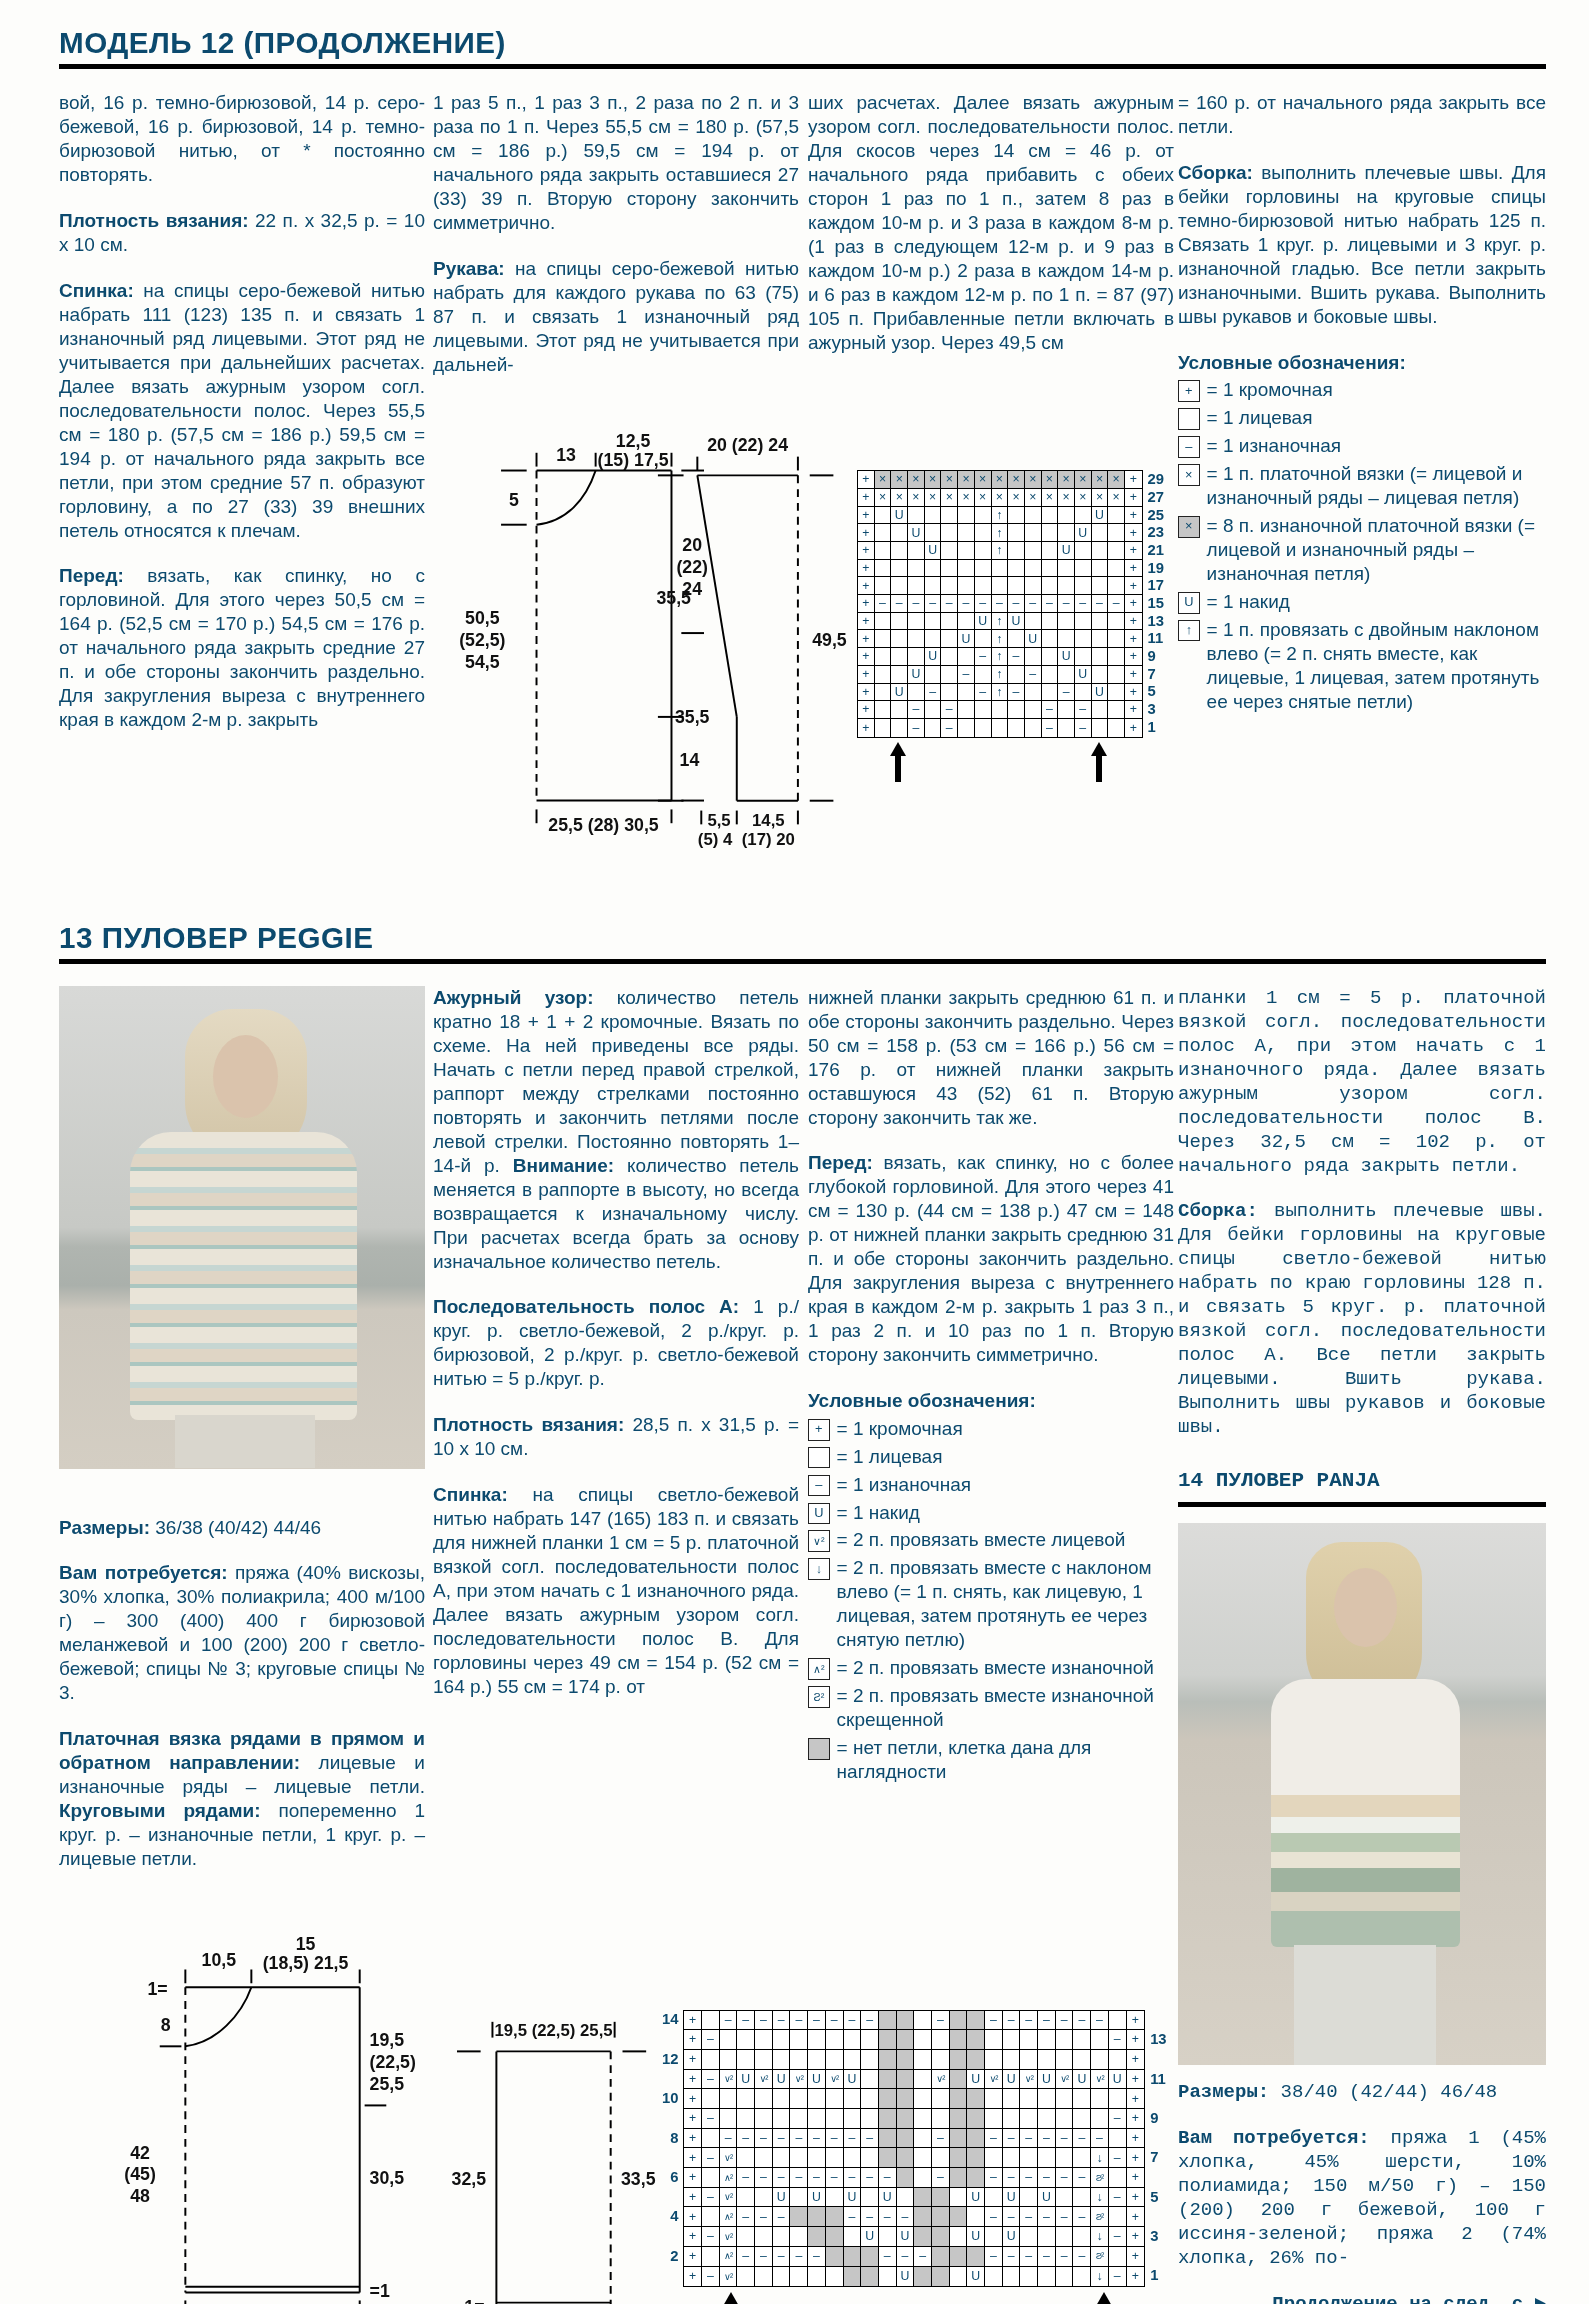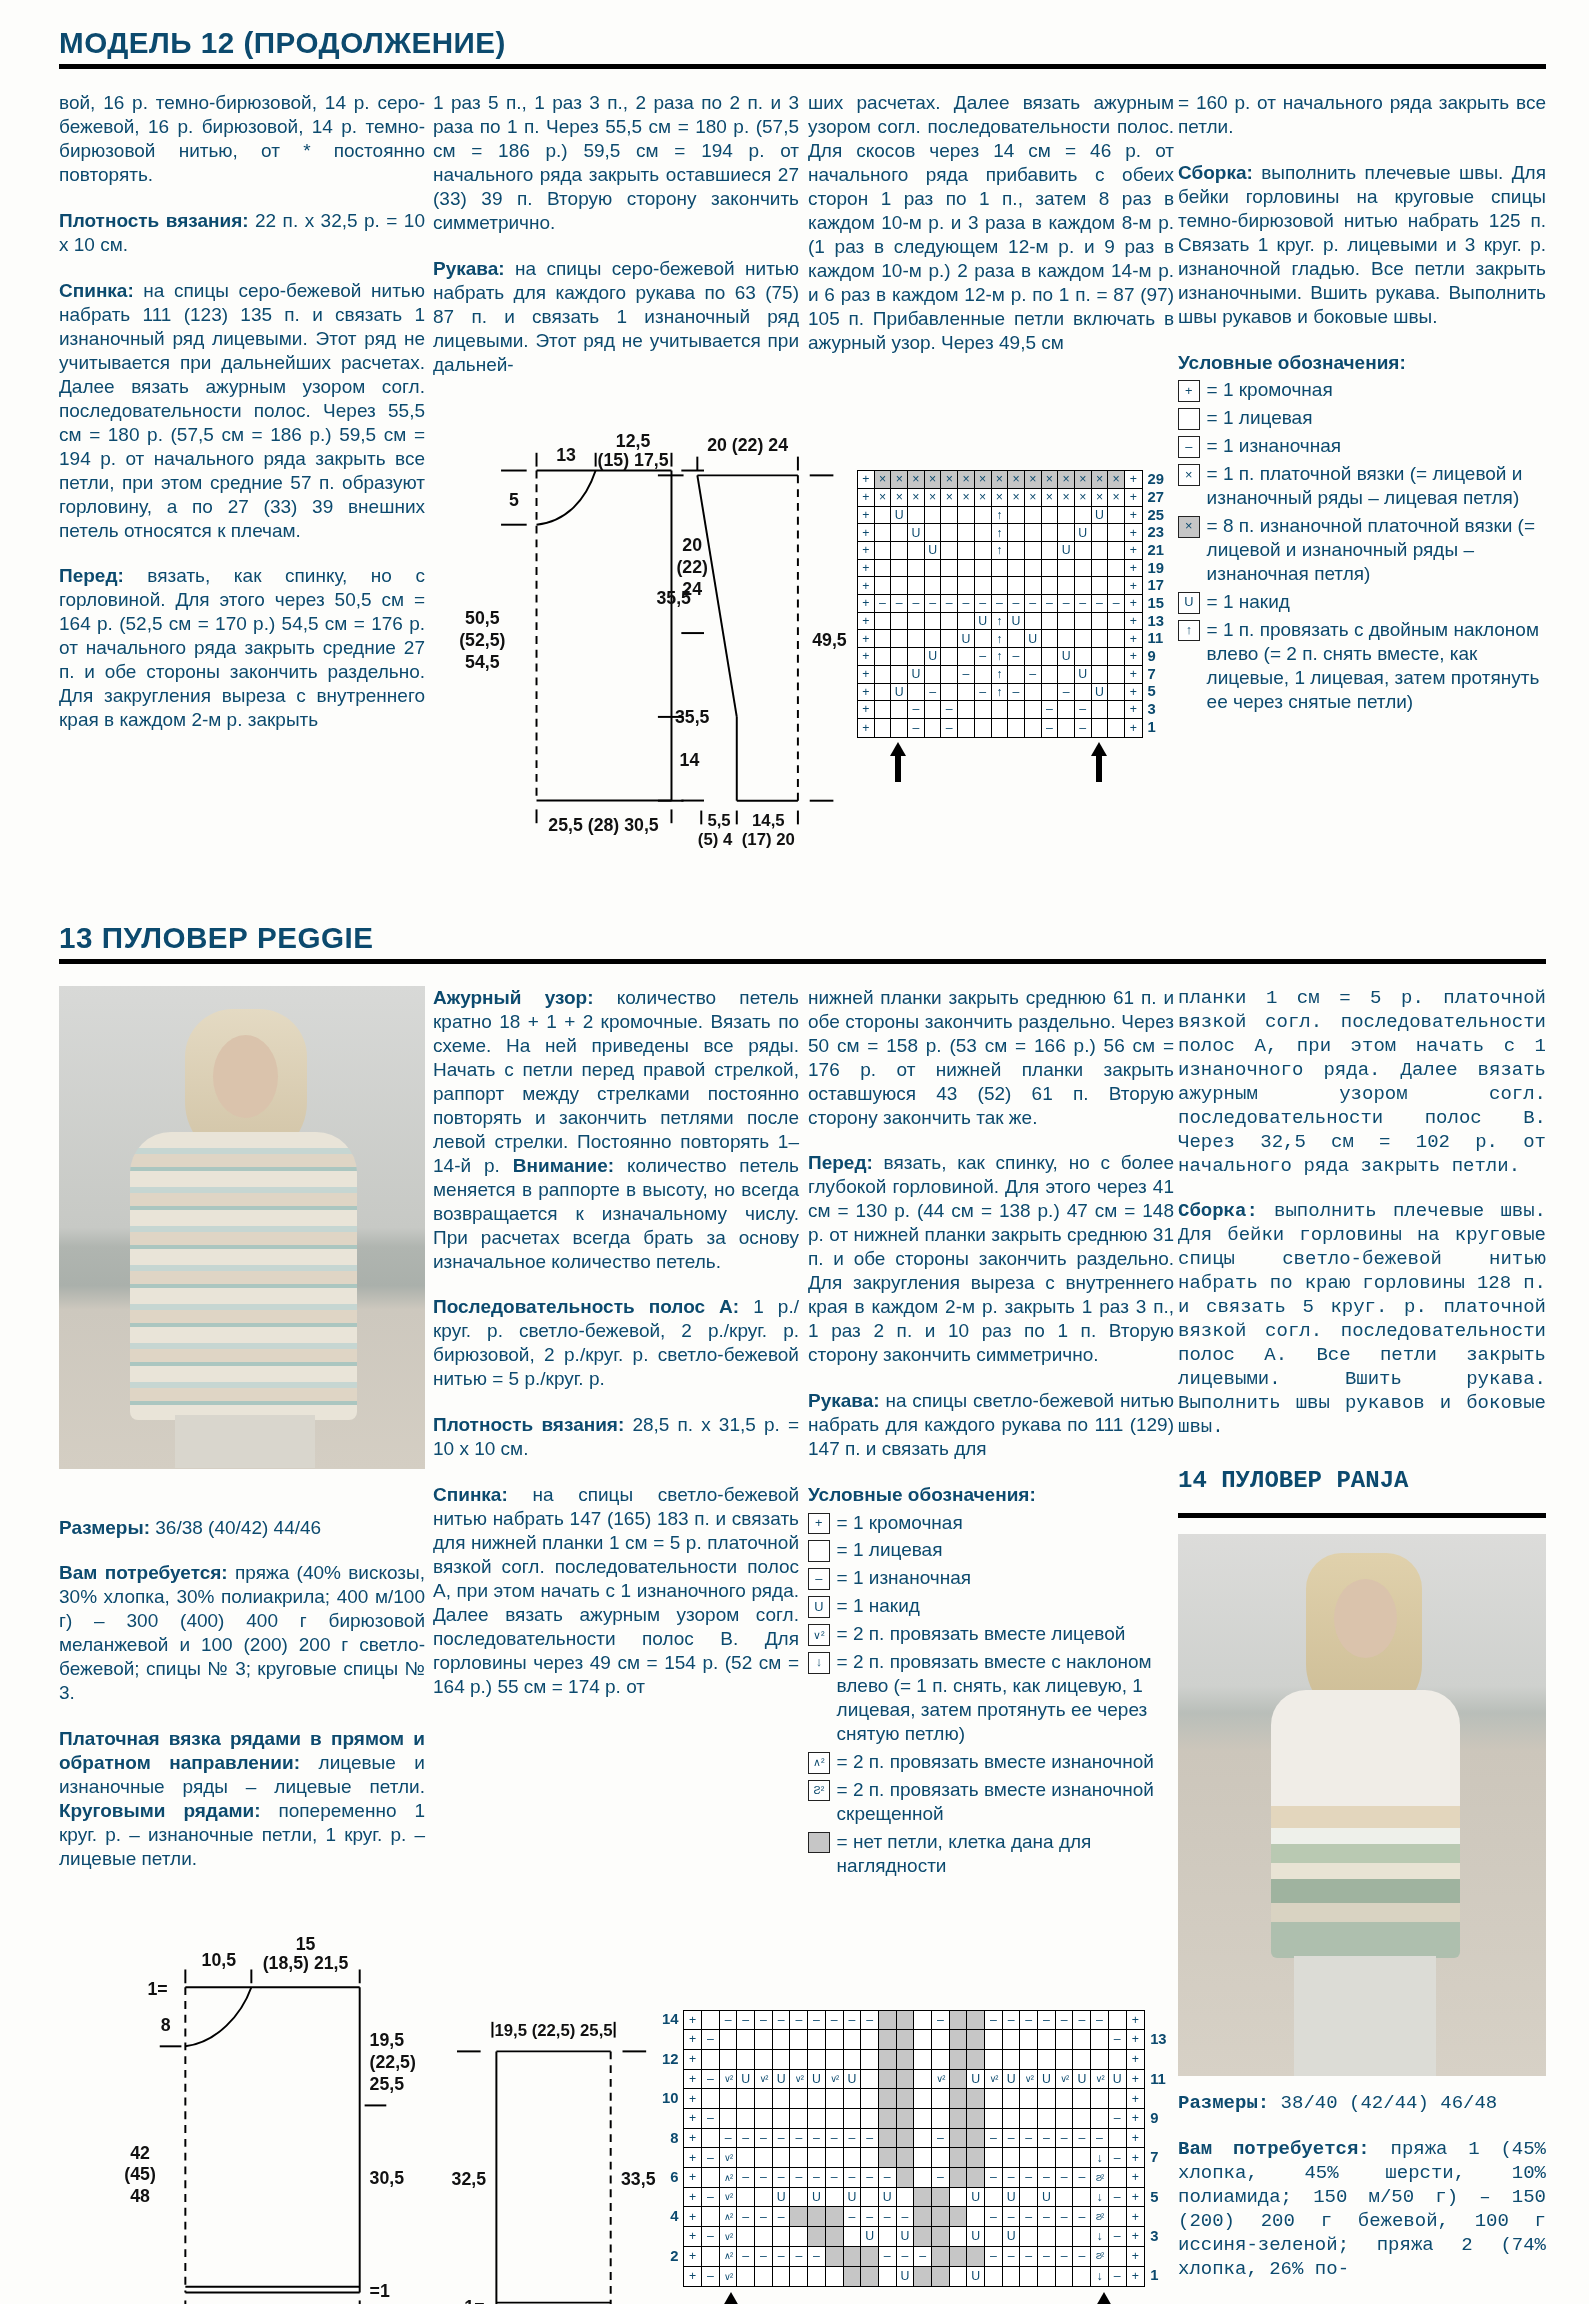--- a/index.html
+++ b/index.html
@@ -1,20 +1,20 @@
 <!DOCTYPE html>
 <html><head>
 <meta charset="utf-8">
 <style>
   html,body{margin:0;padding:0;background:#888;}
   .page{position:relative;width:1590px;height:2304px;background:#fdfdfb;font-family:"Liberation Sans",sans-serif;color:#0c4a6e;overflow:hidden;}
   .inner{position:absolute;left:59px;top:25.6px;width:1487px;height:2256px;}
   .h1{font-size:29.6px;font-weight:bold;letter-spacing:0.5px;border-bottom:5.9px solid #000;padding-bottom:4.9px;}
   .h2{font-size:29.6px;font-weight:bold;letter-spacing:0.5px;border-bottom:5.9px solid #000;padding-bottom:4.9px;}
-  .h3{font-size:24px;font-weight:bold;border-bottom:5.9px solid #000;padding-bottom:20px;margin:29.6px 0 15.8px 0;}
+  .h3{font-size:21px;font-weight:bold;border-bottom:5.9px solid #000;padding-bottom:9px;margin:29.6px 0 15.8px 0;}
   .tcol{position:absolute;text-align:justify;font-size:19px;line-height:24px;}
   .tcol p{margin:0 0 21.7px 0;}
   .tcol b{font-weight:bold;}
   .top-section{position:relative;height:832px;margin-top:11.8px;}
   .section13{position:absolute;left:0;top:895px;width:1487px;height:1425px;}
   
   .legend{margin-top:2px;}
   .legend .lt{font-weight:bold;margin:0 0 3.9px 0;}
   .leg{display:flex;gap:6.9px;margin-bottom:3.9px;text-align:left;}
   .leg .sym{flex:0 0 auto;width:19.7px;height:19.7px;border:1.6px solid #222;display:flex;align-items:center;justify-content:center;font-size:12.8px;line-height:1;margin-top:2px;background:#fff;}
@@ -558,21 +558,20 @@
         <text x="24" y="178" text-anchor="middle">32,5</text>
         <text x="196" y="178" text-anchor="middle">33,5</text>
         <text x="40" y="308" text-anchor="end">1=</text>
         <text x="110" y="330" text-anchor="middle" style="font-size:17px">19,5 (22,5) 25,5</text>
       </svg>
 
       <div class="tcol" style="left:749px;top:65px;width:366px;">
         <div>
             <p><span>нижней планки закрыть среднюю 61 п. и обе стороны закончить раздельно. Через 50 см = 158 р. (53 см = 166 р.) 56 см = 176 р. от нижней планки закрыть оставшуюся 43 (52) 61 п. Вторую сторону закончить так же.</span></p>
             <p><b>Перед:</b><span> вязать, как спинку, но с более глубокой горловиной. Для этого через 41 см = 130 р. (44 см = 138 р.) 47 см = 148 р. от нижней планки закрыть среднюю 31 п. и обе стороны закончить раздельно. Для закругления выреза с внутреннего края в каждом 2-м р. закрыть 1 раз 3 п., 1 раз 2 п. и 10 раз по 1 п. Вторую сторону закончить симметрично.</span></p>
-            <p><b>Рукава:</b><span> на спицы светло-бежевой нитью набрать для каждого рукава по 111 (129) 147 п. и связать для</span></p>
           </div>
         <div class="legend">
           <p class="lt">Условные обозначения:</p>
           <div>
               <div class="leg">
                 <span class="sym">+</span>
                 <span class="txt">= 1 кромочная</span>
               </div>
               <div class="leg">
                 <span class="sym"></span>

